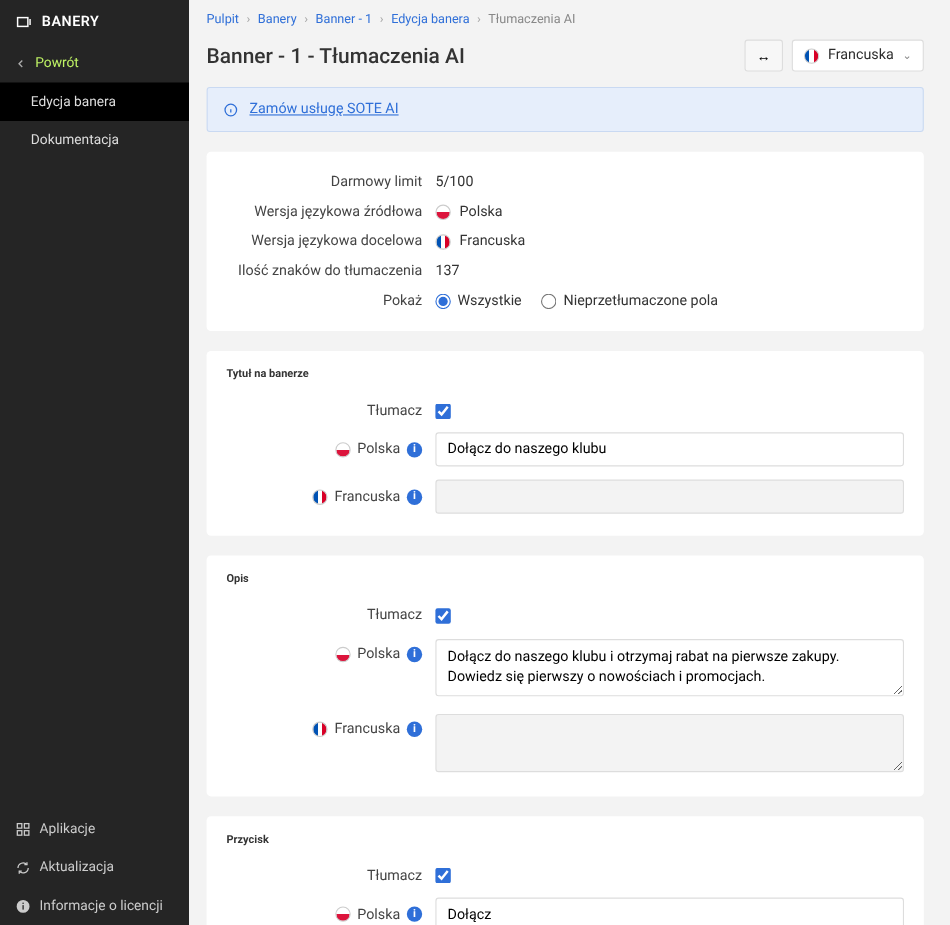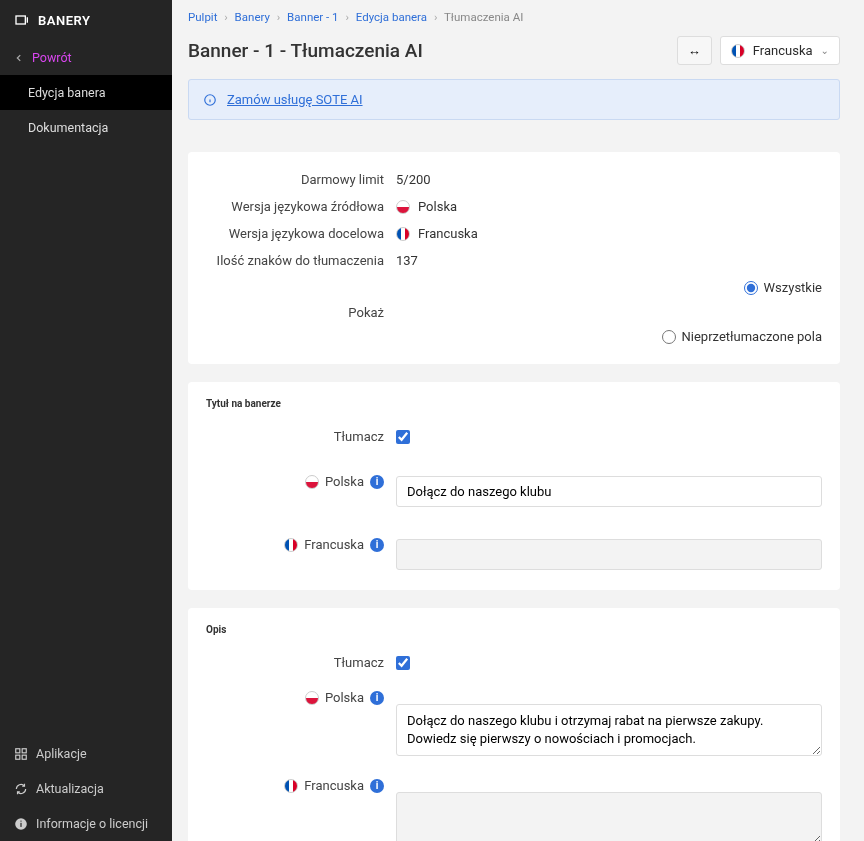--- a/index.html
+++ b/index.html
@@ -2,55 +2,55 @@
 <html><head>
 <meta charset="utf-8">
 <style>
   * { box-sizing: border-box; margin: 0; padding: 0; }
   body { font-family: -apple-system, BlinkMacSystemFont, "Segoe UI", Roboto, Arial, sans-serif; font-size: 13px; color: #2c2c2c; background: #f3f3f3; }
   .app { display: flex; width: 864px; height: 841px; }
   
   .sidebar { width: 172px; background: #252525; color: #ddd; display: flex; flex-direction: column; }
   .sb-header { display: flex; align-items: center; gap: 8px; padding: 12px 14px; font-weight: 600; letter-spacing: 0.5px; font-size: 13px; color: #fff; }
   .sb-header svg { width: 16px; height: 16px; }
-  .sb-back { display: flex; align-items: center; gap: 8px; padding: 10px 14px; color: #d946ef; font-size: 12.5px; cursor: pointer; }
+  .sb-back { display: flex; align-items: center; gap: 8px; padding: 10px 14px; color: #bef264; font-size: 12.5px; cursor: pointer; }
   .sb-back svg { width: 10px; height: 10px; }
   .sb-item { padding: 10px 14px 10px 28px; font-size: 12.5px; cursor: pointer; color: #ddd; }
   .sb-item.active { background: #000; }
   .sb-spacer { flex: 1; }
   .sb-foot { display: flex; align-items: center; gap: 8px; padding: 10px 14px; font-size: 12.5px; color: #ccc; cursor: pointer; }
   .sb-foot svg { width: 14px; height: 14px; }
   
   .main { flex: 1; background: #f3f3f3; overflow-y: auto; padding: 0 24px 18px 16px; }
   .breadcrumb { padding: 10px 0 6px 0; font-size: 11.5px; color: #888; }
   .breadcrumb a { color: #2f6fd8; text-decoration: none; }
   .breadcrumb .sep { color: #aaa; margin: 0 4px; }
   .title-row { display: flex; align-items: center; padding: 6px 0 14px 0; justify-content: center; }
   .title-row h1 { font-size: 19px; font-weight: 500; color: #333; flex: 1; }
   .icon-btn { border: 1px solid #ddd; background: #f7f7f7; padding: 6px 10px; border-radius: 3px; cursor: pointer; font-size: 13px; margin-left: 6px; display: inline-flex; align-items: center; gap: 6px; }
   .lang-select { border: 1px solid #ddd; background: #fff; padding: 6px 10px; border-radius: 3px; display: inline-flex; align-items: center; gap: 8px; cursor: pointer; margin-left: 8px; }
   .chev { color: #888; font-size: 10px; }
-  .info-banner { background: #e6eefb; border: 1px solid #c9d9f2; border-radius: 3px; padding: 12px 14px; display: flex; align-items: center; gap: 10px; margin-bottom: 32px; }
+  .info-banner { background: #e6eefb; border: 1px solid #c9d9f2; border-radius: 3px; padding: 12px 14px; display: flex; align-items: center; gap: 10px; margin-bottom: 18px; }
   .info-banner a { color: #2f6fd8; text-decoration: underline; font-size: 13px; }
   .info-banner svg { width: 14px; height: 14px; stroke: #2f6fd8; }
   .card { background: #fff; border-radius: 4px; padding: 14px 18px; margin-bottom: 18px; }
   .form-row { display: flex; align-items: center; padding: 6px 0; }
   .form-row.tall { align-items: flex-start; padding: 8px 0; }
   .lbl { width: 190px; padding-right: 12px; font-size: 13px; color: #444; display: flex; justify-content: flex-end; align-items: center; gap: 6px; }
   .val { flex: 1; font-size: 13px; color: #333; display: flex; align-items: center; gap: 8px; }
   .flag { width: 14px; height: 14px; border-radius: 50%; display: inline-block; flex-shrink: 0; position: relative; overflow: hidden; }
   .flag.pl { background: linear-gradient(to bottom, #fff 0 50%, #dc143c 50% 100%); border: 1px solid #ccc; }
   .flag.fr { background: linear-gradient(to right, #0052b4 0 33.3%, #fff 33.3% 66.6%, #d80027 66.6% 100%); border: 1px solid #ccc; }
-  .radio-group { display: flex; gap: 34px; align-items: flex-end; flex-direction: column; }
+  .radio-group { display: flex; gap: 18px; align-items: center; }
   .radio-item { display: inline-flex; align-items: center; gap: 6px; font-size: 13px; }
   input[type=radio] { width: 14px; height: 14px; accent-color: #2f6fd8; }
   input[type=checkbox] { width: 14px; height: 14px; accent-color: #2f6fd8; }
   .card h3 { font-size: 10px; font-weight: 700; color: #333; margin: 2px 0 14px 0; }
   .info-dot { width: 14px; height: 14px; border-radius: 50%; background: #2f6fd8; color: #fff; font-size: 10px; display: inline-flex; align-items: center; justify-content: center; font-weight: bold; flex-shrink: 0; }
-  .text-input { flex: 1; border: 1px solid #ddd; border-radius: 3px; padding: 7px 10px; font-size: 13px; font-family: inherit; margin-top: 20px; }
+  .text-input { flex: 1; border: 1px solid #ddd; border-radius: 3px; padding: 7px 10px; font-size: 13px; font-family: inherit; }
   .text-input[readonly], .text-input.disabled { background: #f3f3f3; color: #888; }
   textarea.text-input { resize: vertical; min-height: 40px; line-height: 1.4; }
 </style>
 </head>
 <body>
 
 <div class="app">
 
   <div class="sidebar">
     <div class="sb-header">
@@ -125,21 +125,21 @@
           <circle cx="12" cy="12" r="9"></circle>
           <line x1="12" y1="8" x2="12" y2="8"></line>
           <line x1="12" y1="11" x2="12" y2="16"></line>
         </svg>
       <a href="#">Zamów usługę SOTE AI</a>
     </div>
 
     <div class="card">
       <div class="form-row">
         <div class="lbl">Darmowy limit</div>
-        <div class="val">5/200</div>
+        <div class="val">5/100</div>
       </div>
       <div class="form-row">
         <div class="lbl">Wersja językowa źródłowa</div>
         <div class="val">
           <span class="flag pl"></span>
           <span>Polska</span>
         </div>
       </div>
       <div class="form-row">
         <div class="lbl">Wersja językowa docelowa</div>

